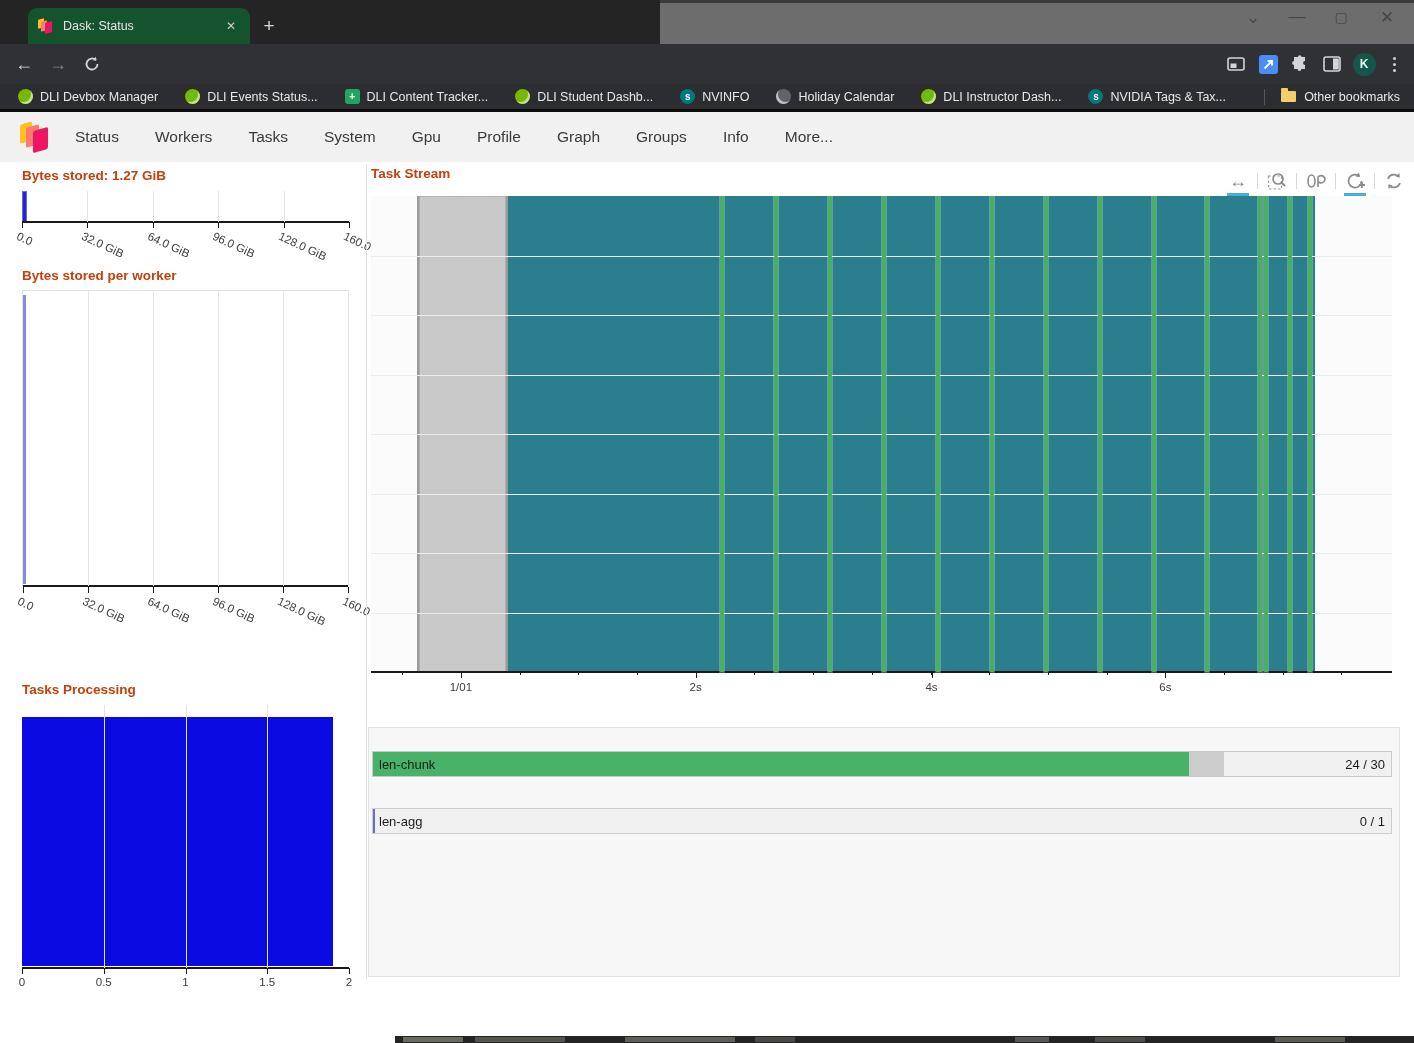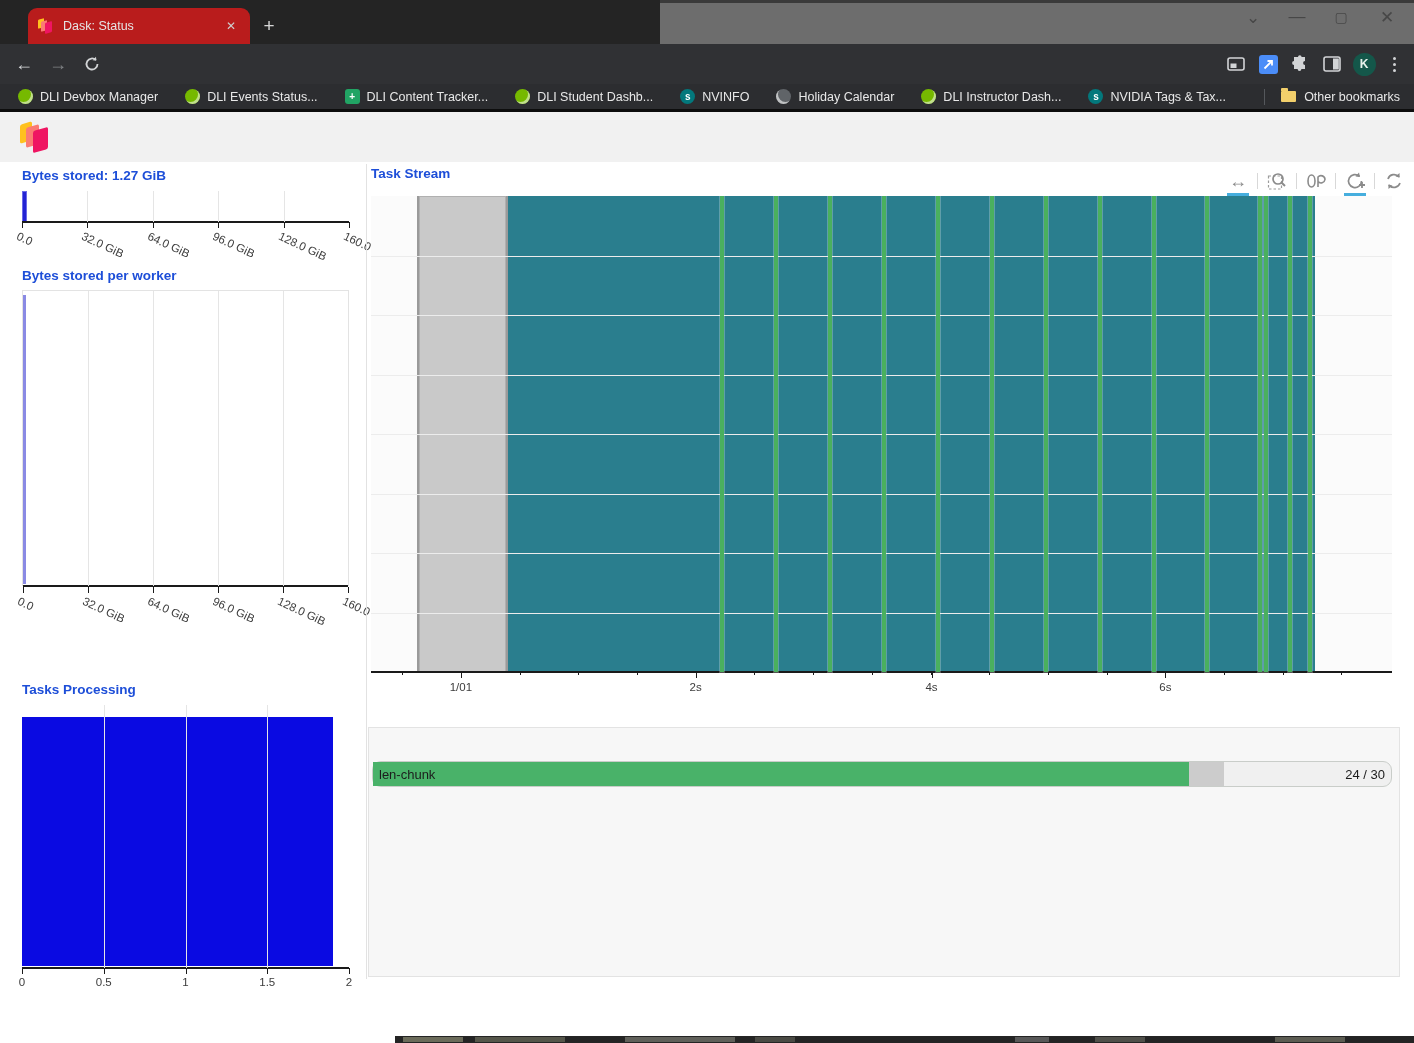--- a/index.html
+++ b/index.html
@@ -5,21 +5,21 @@
   * { margin:0; padding:0; box-sizing:border-box; }
   html,body { width:1414px; height:1043px; overflow:hidden; background:#fff;
               font-family:"Liberation Sans", sans-serif; }
   #screen { position:relative; width:1414px; height:1043px; background:#fff; }
 
   
   #titlebar { position:absolute; left:0; top:0; width:1414px; height:44px; background:#242424; }
   #titlebar .grayzone { position:absolute; right:0; top:0; height:44px; left:660px; background:#6d6d6d; border-top:3px solid #3a3a3a; }
   .winctl { position:absolute; top:4px; height:26px; width:34px; color:#474747; font-size:17px;
             display:flex; align-items:center; justify-content:center; }
-  .tab { position:absolute; left:28px; top:8px; width:222px; height:36px; background:#b91c1c;
+  .tab { position:absolute; left:28px; top:8px; width:222px; height:36px; background:#14532d;
          border-radius:9px 9px 0 0; display:flex; align-items:center; padding:10px 10px; gap:9px; }
   .tab-title { color:#e6e6e6; font-size:12.5px; flex:1; white-space:nowrap; overflow:hidden; }
   .tab-close { color:#cfcfcf; font-size:12px; padding:2px 4px; }
   .newtab { position:absolute; left:258px; top:16px; width:22px; height:22px; border-radius:50%;
             color:#d6d6d6; font-size:19px; line-height:20px; text-align:center; }
 
   #toolbar { position:absolute; left:0; top:44px; width:1414px; height:40px; background:#303134; }
   .navbtn { position:absolute; top:6px; width:28px; height:28px; color:#d2d4d6; font-size:18px;
             display:flex; align-items:center; justify-content:center; }
   .navbtn.disabled { color:#808386; }
@@ -58,21 +58,21 @@
   .dask-logo i { position:absolute; border-radius:2px; transform:skewY(-16deg); }
   .dask-logo .y { left:0;  top:3px;  width:12px; height:19px; background:#ffc11e; }
   .dask-logo .c { left:6px; top:6px;  width:13px; height:20px; background:#fb7b72; }
   .dask-logo .p { left:13px;top:9px;  width:15px; height:22px; background:#ef1562; }
   .dask-logo-s { position:relative; width:16px; height:16px; flex:0 0 16px; }
   .dask-logo-s i { position:absolute; border-radius:1px; transform:skewY(-16deg); }
   .dask-logo-s .y { left:0;   top:1px; width:6px; height:9px;  background:#ffc11e; }
   .dask-logo-s .c { left:3px; top:2.5px; width:6px; height:10px; background:#fb7b72; }
   .dask-logo-s .p { left:6.5px; top:4px; width:7px; height:11px; background:#ef1562; }
 
-  .h-label { position:absolute; font-size:13.5px; font-weight:bold; color:#1d4ed8; }
+  .h-label { position:absolute; font-size:13.5px; font-weight:bold; color:#c2410c; }
 
   .chart { position:absolute; background:#fff; }
   .vgrid { position:absolute; top:0; bottom:0; width:1px; background:#e5e5e5; }
   .hgrid { position:absolute; left:0; right:0; height:1px; background:#ececec; }
   .chart .axis { position:absolute; left:0; right:0; bottom:-1px; height:2px; background:#1a1a1a; }
   .tickmark { position:absolute; width:1px; height:6px; background:#1a1a1a; }
   .rlabel { position:absolute; font-size:11.5px; color:#3c3c3c; white-space:nowrap;
             transform:rotate(25deg); transform-origin:0 0; }
   .hlabel { position:absolute; font-size:11.5px; color:#3c3c3c; white-space:nowrap; transform:translateX(-50%); }
 
@@ -227,20 +227,32 @@
   </div>
 
   <div id="page">
 
     <div id="dasknav">
       <span class="dask-logo">
           <i class="y"></i>
           <i class="c"></i>
           <i class="p"></i>
         </span>
+      <div class="items">
+          <span class="nav-item">Status</span>
+          <span class="nav-item">Workers</span>
+          <span class="nav-item">Tasks</span>
+          <span class="nav-item">System</span>
+          <span class="nav-item">Gpu</span>
+          <span class="nav-item">Profile</span>
+          <span class="nav-item">Graph</span>
+          <span class="nav-item">Groups</span>
+          <span class="nav-item">Info</span>
+          <span class="nav-item">More...</span>
+        </div>
     </div>
 
     <div class="h-label" style="left:22px; top:56px;">Bytes stored: 1.27 GiB</div>
     <div class="chart" id="chart-bytes">
       <div id="bytes-bar" style="width: calc(1.2% + 1px);"></div>
       <div class="axis"></div>
     <div class="tickmark" style="left: 0%; top: 31px;"></div>
         <div class="rlabel" style="left: calc(0% - 2px); top: 39px;">0.0</div>
         <div class="vgrid" style="left: 20%;"></div>
         <div class="tickmark" style="left: 20%; top: 31px;"></div>
@@ -389,25 +401,30 @@
         <div class="hlabel" style="left: 8.8%; top: 485px;">1/01</div>
         <div class="tickmark" style="left: 31.8%; top: 476px;"></div>
         <div class="hlabel" style="left: 31.8%; top: 485px;">2s</div>
         <div class="tickmark" style="left: 54.9%; top: 476px;"></div>
         <div class="hlabel" style="left: 54.9%; top: 485px;">4s</div>
         <div class="tickmark" style="left: 77.8%; top: 476px;"></div>
         <div class="hlabel" style="left: 77.8%; top: 485px;">6s</div>
       </div>
 
     <div id="progress-panel">
-    <div class="pbar" style="top: 33px; border-color: rgb(201, 205, 201); border-radius: 9px;">
+    <div class="pbar" style="top: 23px; border-color: rgb(201, 205, 201);">
           <div class="seg" style="left: 0%; width: 80.2%; background: rgb(73, 178, 105);"></div>
           <div class="seg" style="left: 80.2%; width: 3.4%; background: rgb(204, 204, 204);"></div>
           <span class="pname">len-chunk</span>
           <span class="pcount">24 / 30</span>
+        </div>
+        <div class="pbar" style="top: 80px; border-color: rgb(205, 205, 205);">
+          <div class="seg" style="left: 0px; width: 2px; background: rgb(106, 106, 208);"></div>
+          <span class="pname">len-agg</span>
+          <span class="pcount">0 / 1</span>
         </div>
       </div>
 
   </div>
 
   <div id="taskbar-sliver">
     <i style="left:8px;  width:60px; background:#6b6b5a;"></i>
     <i style="left:80px; width:90px; background:#55564a;"></i>
     <i style="left:230px;width:110px;background:#60605a;"></i>
     <i style="left:360px;width:40px; background:#4a4a44;"></i>

